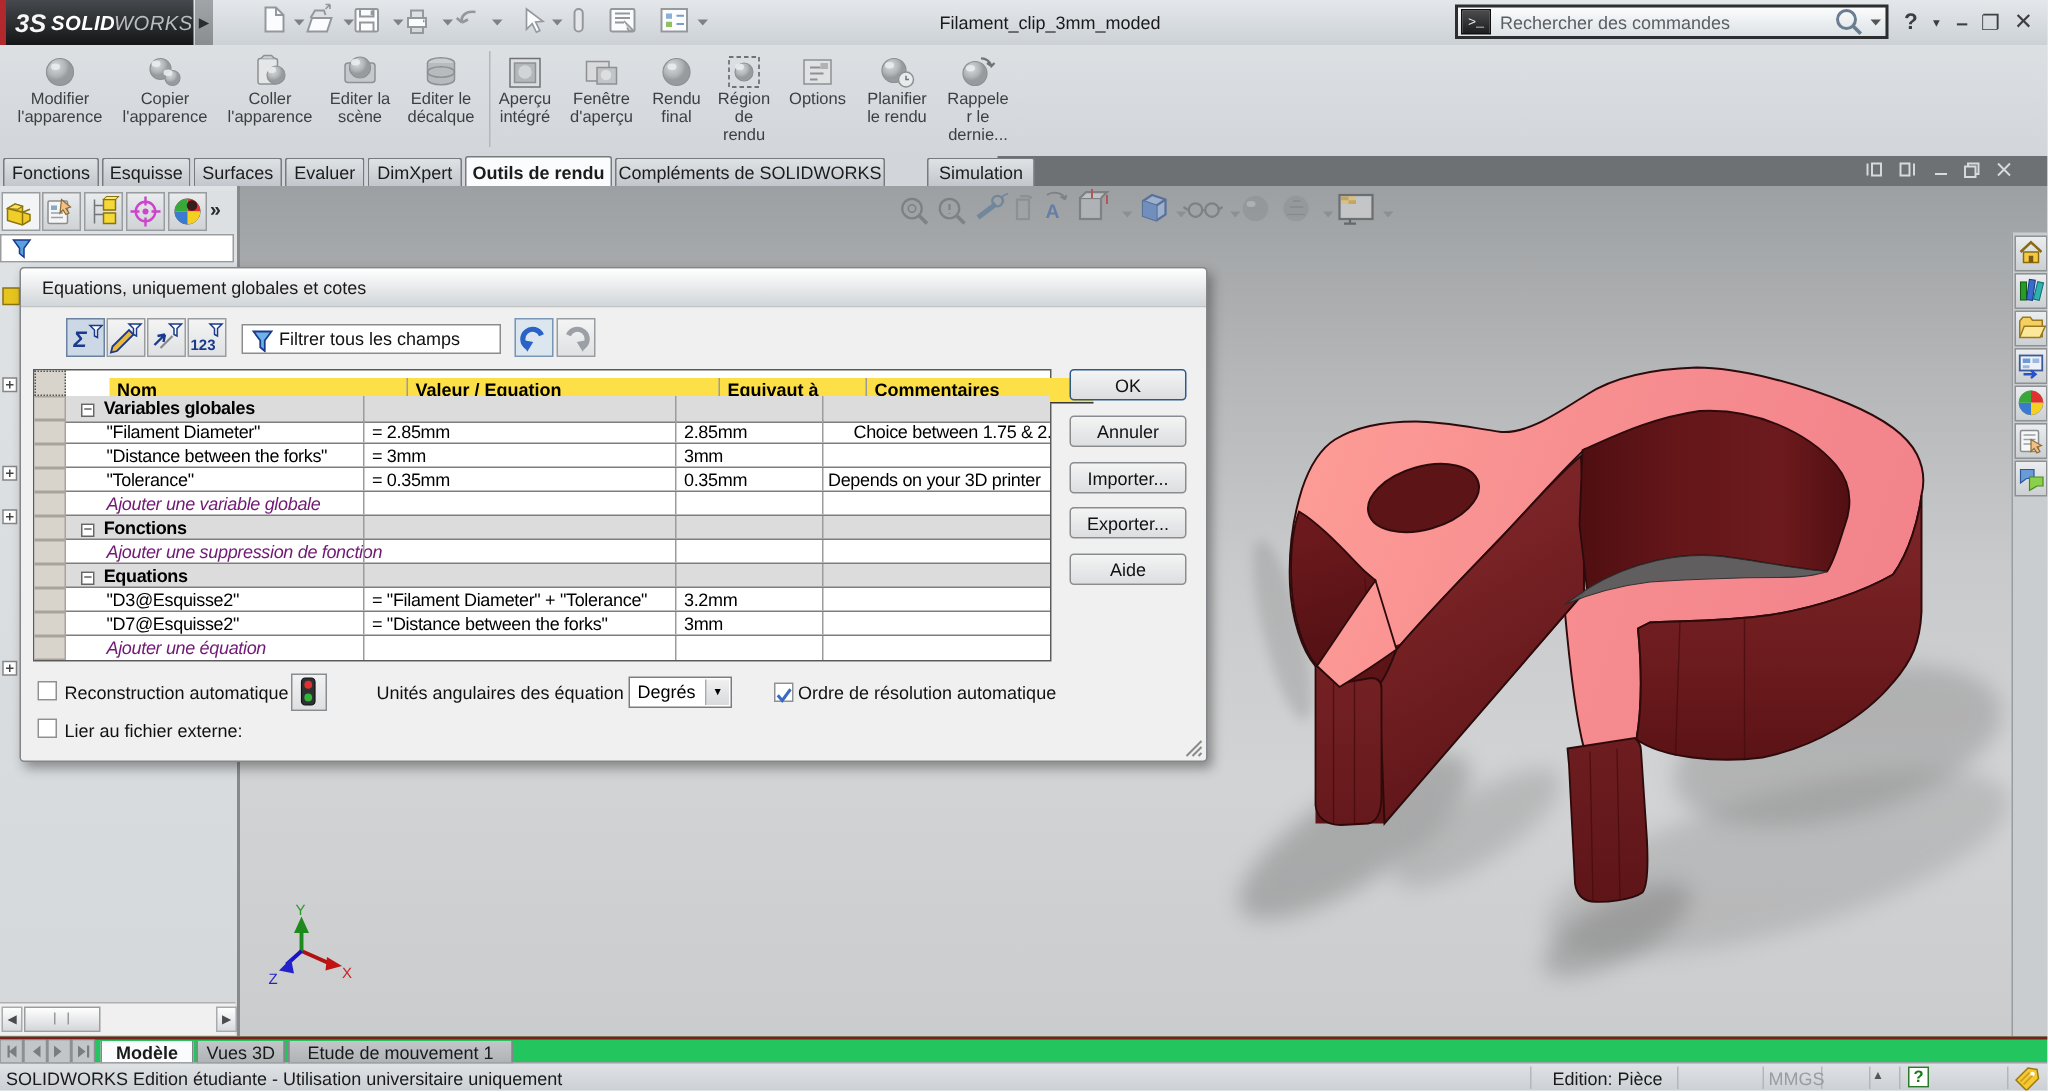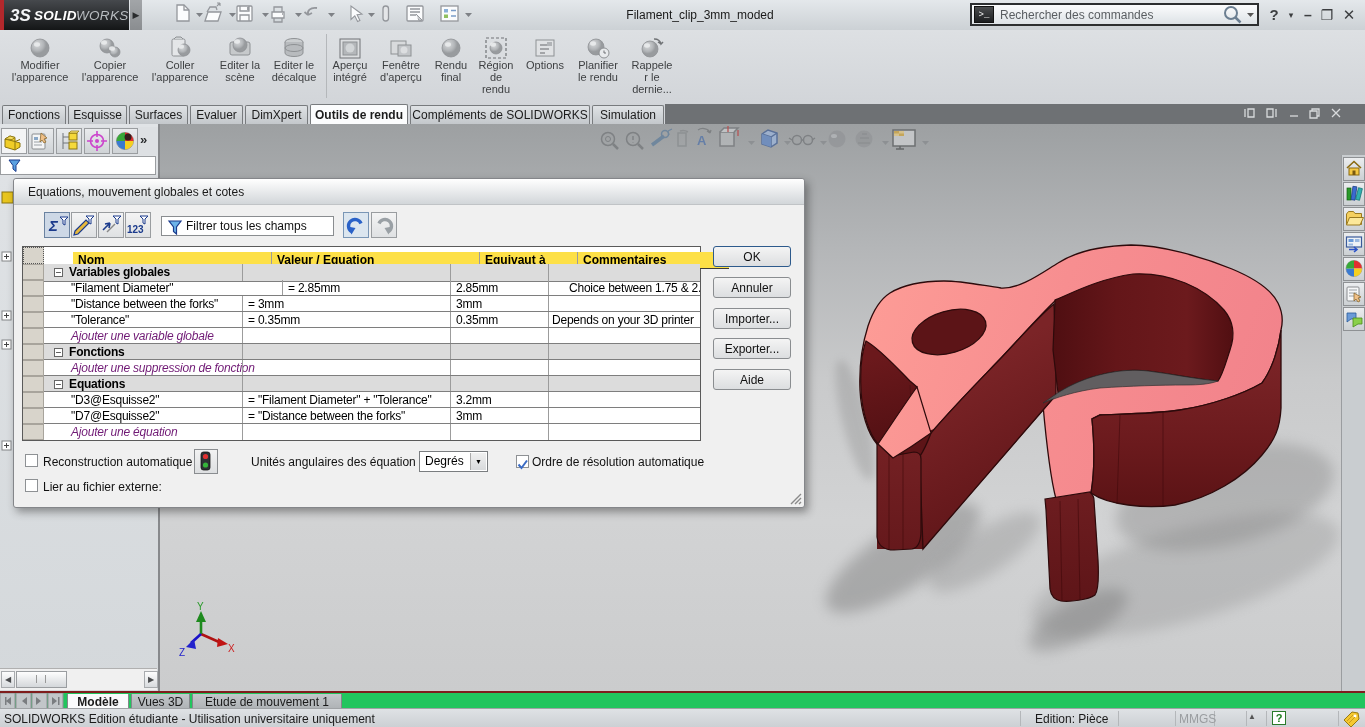--- a/index.html
+++ b/index.html
@@ -225,21 +225,21 @@
 </g>
         </svg>
       </div>
   <div class="tab" style="left:2px;width:64px;">Fonctions</div>
   <div class="tab" style="left:68px;width:59px;">Esquisse</div>
   <div class="tab" style="left:129px;width:59px;">Surfaces</div>
   <div class="tab" style="left:190px;width:53px;">Evaluer</div>
   <div class="tab" style="left:245px;width:63px;">DimXpert</div>
   <div class="tab active" style="left:310px;width:98px;">Outils de rendu</div>
   <div class="tab" style="left:410px;width:180px;">Compléments de SOLIDWORKS</div>
-  <div class="tab" style="left:592px;width:72px;">Simulation</div>
+  <div class="tab" style="left:618px;width:72px;">Simulation</div>
 </div>
 
 <div id="viewport">
   <svg width="1365" height="567" viewBox="0 124 1365 567" style="position:absolute;left:0;top:0;">
 <defs>
 <linearGradient id="gPink" x1="868" y1="290" x2="1260" y2="420" gradientUnits="userSpaceOnUse">
  <stop offset="0" stop-color="#fd9c96"></stop>
             <stop offset="0.45" stop-color="#f78e90"></stop>
             <stop offset="1" stop-color="#f2838b"></stop>
 </linearGradient>
@@ -520,21 +520,21 @@
             <path d="M5 7 h8 M5 10 h8 M5 13 h5" stroke="#9aa0a5"></path>
             <path d="M10 10 l7 4 -3 1 2 3 -2 1 -2 -3 -2 2 z" fill="#f0c088" stroke="#8a6a30" stroke-width="0.8"></path>
           </svg></div>
 <div class="tpbtn" style="top:152px;"><svg width="20" height="21">
             <path d="M3 5 h9 v6 h-5 l-4 3 z" fill="#6a9ad8" stroke="#2a5a9a" stroke-width="0.8"></path>
             <path d="M9 10 h9 v6 h-4 l-5 3 v-3 z" fill="#8ad04a" stroke="#4a8a1a" stroke-width="0.8"></path>
           </svg></div>
 </div>
 
   <div id="dialog">
-    <div id="dtitle">Equations, mouvement globales et cotes</div>
+    <div id="dtitle">Equations, uniquement globales et cotes</div>
     <div class="dtbtn pressed" style="left:30px;"><svg width="24" height="24">
             <text x="4" y="18" font-size="15" font-weight="bold" fill="#1a3a8c" font-style="italic">Σ</text>
             <path d="M15 4 h8 l-3 3 v5 l-2 -1 v-4 z" fill="#fff" stroke="#1a3a8c" stroke-width="1"></path>
           </svg></div>
     <div class="dtbtn" style="left:57px;"><svg width="24" height="24">
             <path d="M3 18 L14 7 l3 3 L6 21 l-4 1 z" fill="#e8b93c" stroke="#1a3a8c" stroke-width="1.2"></path>
             <path d="M14 3 h8 l-3 3 v5 l-2 -1 v-4 z" fill="#fff" stroke="#1a3a8c" stroke-width="1"></path>
           </svg></div>
     <div class="dtbtn" style="left:84px;"><svg width="24" height="24">
             <path d="M4 17 l7 -7 m0 0 l-1 5 m1 -5 l-5 1" stroke="#1a3a8c" stroke-width="1.6" fill="none"></path>
@@ -567,21 +567,21 @@
       <div class="sel" style="top:17px;height:16px;"></div>
       <div class="trow sect" style="top:17px;height:18px;">
         <div class="cell" style="left:0;width:198px;border-left:none;"><span class="mbox">−</span> Variables globales</div>
         <div class="cell" style="left:198px;width:208px;"></div>
             <div class="cell" style="left:406px;width:98px;"></div>
             <div class="cell" style="left:504px;width:152px;"></div>
       </div>
       <div class="sel" style="top:33px;height:16px;"></div>
       <div class="trow" style="top:33px;height:16px;">
         <div class="cell" style="left:0;width:198px;border-left:none;padding-left:27px;">"Filament Diameter"</div>
-        <div class="cell" style="left:198px;width:208px;margin-left:40px;">= 2.85mm</div>
+        <div class="cell" style="left:198px;width:208px;">= 2.85mm</div>
         <div class="cell" style="left:406px;width:98px;">2.85mm</div>
         <div class="cell" style="left:504px;width:152px;padding-left:20px;">Choice between 1.75 &amp; 2.85</div>
       </div>
       <div class="sel" style="top:49px;height:16px;"></div>
       <div class="trow" style="top:49px;height:16px;">
         <div class="cell" style="left:0;width:198px;border-left:none;padding-left:27px;">"Distance between the forks"</div>
         <div class="cell" style="left:198px;width:208px;">= 3mm</div>
         <div class="cell" style="left:406px;width:98px;">3mm</div>
         <div class="cell" style="left:504px;width:152px;"></div>
       </div>

